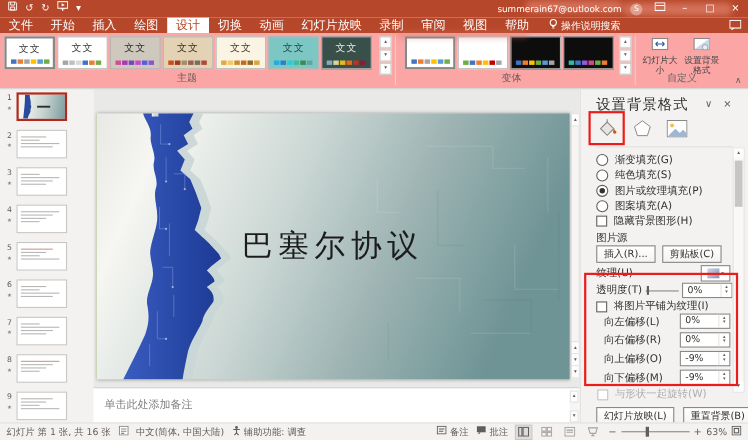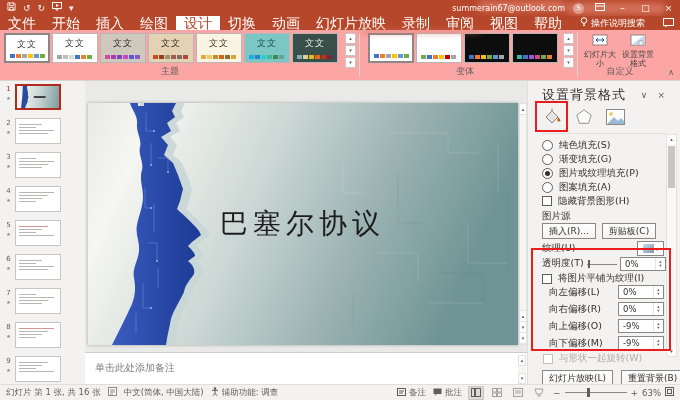--- a/index.html
+++ b/index.html
@@ -15,21 +15,21 @@
   .account{font-size:8px;}
   .avatar{width:11px;height:11px;border-radius:50%;background:rgba(255,255,255,.35);color:#fff;font-size:7px;text-align:center;line-height:11px;}
   .winbtn{width:15px;text-align:center;font-size:9px;line-height:16px;}
   .smudge{position:absolute;border-radius:6px;filter:blur(3px);background:rgba(236,150,130,.55);}
   .sm1{left:478px;top:1px;width:88px;height:10px;}
   .sm2{left:566px;top:3px;width:100px;height:11px;}
   .sm3{left:360px;top:13px;width:120px;height:5px;background:rgba(210,110,90,.45);}
 
   
   .tabrow{position:absolute;left:0;top:16px;right:0;height:14px;background:#b7472a;display:flex;align-items:stretch;z-index:6;}
-  .tab{padding:0 8px;font-size:14px;line-height:14px;color:#fff;white-space:nowrap;}
+  .tab{padding:0 8px;font-size:11px;line-height:14px;color:#fff;white-space:nowrap;}
   .tab.active{background:#fff;color:#b7472a;}
   .tellme{display:flex;align-items:center;gap:3px;color:#fff;font-size:9px;padding-left:10px;}
   .feedback{position:absolute;right:6px;top:2px;}
 
   
   .ribbon{position:absolute;left:0;top:30px;right:0;height:50px;background:#fca5a5;border-bottom:1px solid #d8d6d4;z-index:5;}
   .gallery{position:absolute;top:3px;display:flex;gap:2px;}
   .gthumb{width:46px;height:30px;border:1px solid #b8b6b4;box-sizing:border-box;position:relative;background:#fff;}
   .gthumb.sel{border:2px solid #8a8886;box-shadow:0 0 0 1px #fff inset;}
   .gtx{position:absolute;top:3px;left:0;right:0;text-align:center;font-size:9px;letter-spacing:1px;}
@@ -539,25 +539,25 @@
       <span><svg width="19" height="16" viewBox="0 0 19 16">
             <rect x="0.5" y="0.5" width="18" height="15" fill="#fdfdfd" stroke="#8a8886"></rect>
             <circle cx="5" cy="5" r="1.8" fill="#f2c250"></circle>
             <path d="M2,14 L8,8 L12,12 L15,9 L18,12 V15 H2 Z" fill="#9db8d2"></path>
           </svg></span>
     </div>
     <div class="fdivider"></div>
     <div>
         <div class="frow">
           <span class="radio"></span>
-          <span class="flbl">纯色填充(S)</span>
+          <span class="flbl">渐变填充(G)</span>
         </div>
         <div class="frow">
           <span class="radio"></span>
-          <span class="flbl">渐变填充(G)</span>
+          <span class="flbl">纯色填充(S)</span>
         </div>
         <div class="frow">
           <span class="radio checked"></span>
           <span class="flbl">图片或纹理填充(P)</span>
         </div>
         <div class="frow">
           <span class="radio"></span>
           <span class="flbl">图案填充(A)</span>
         </div>
         <div class="frow">

